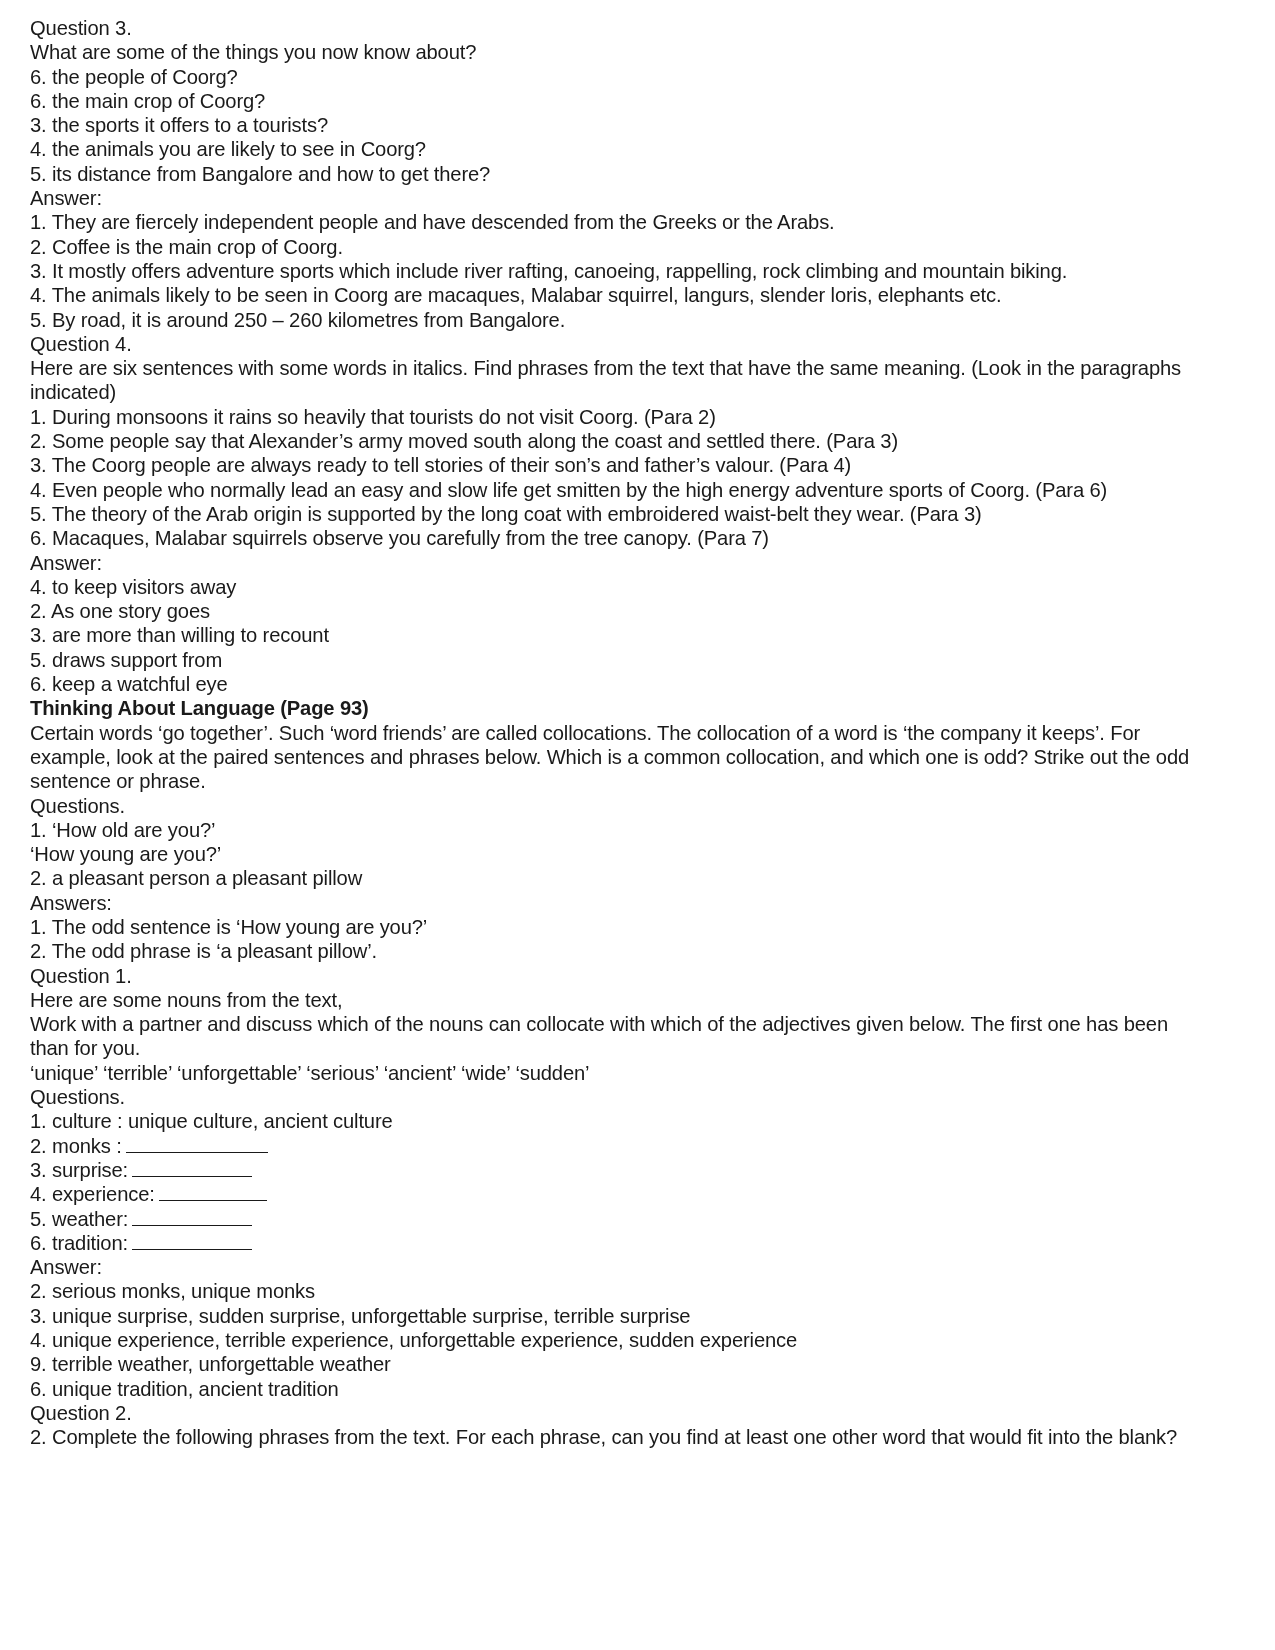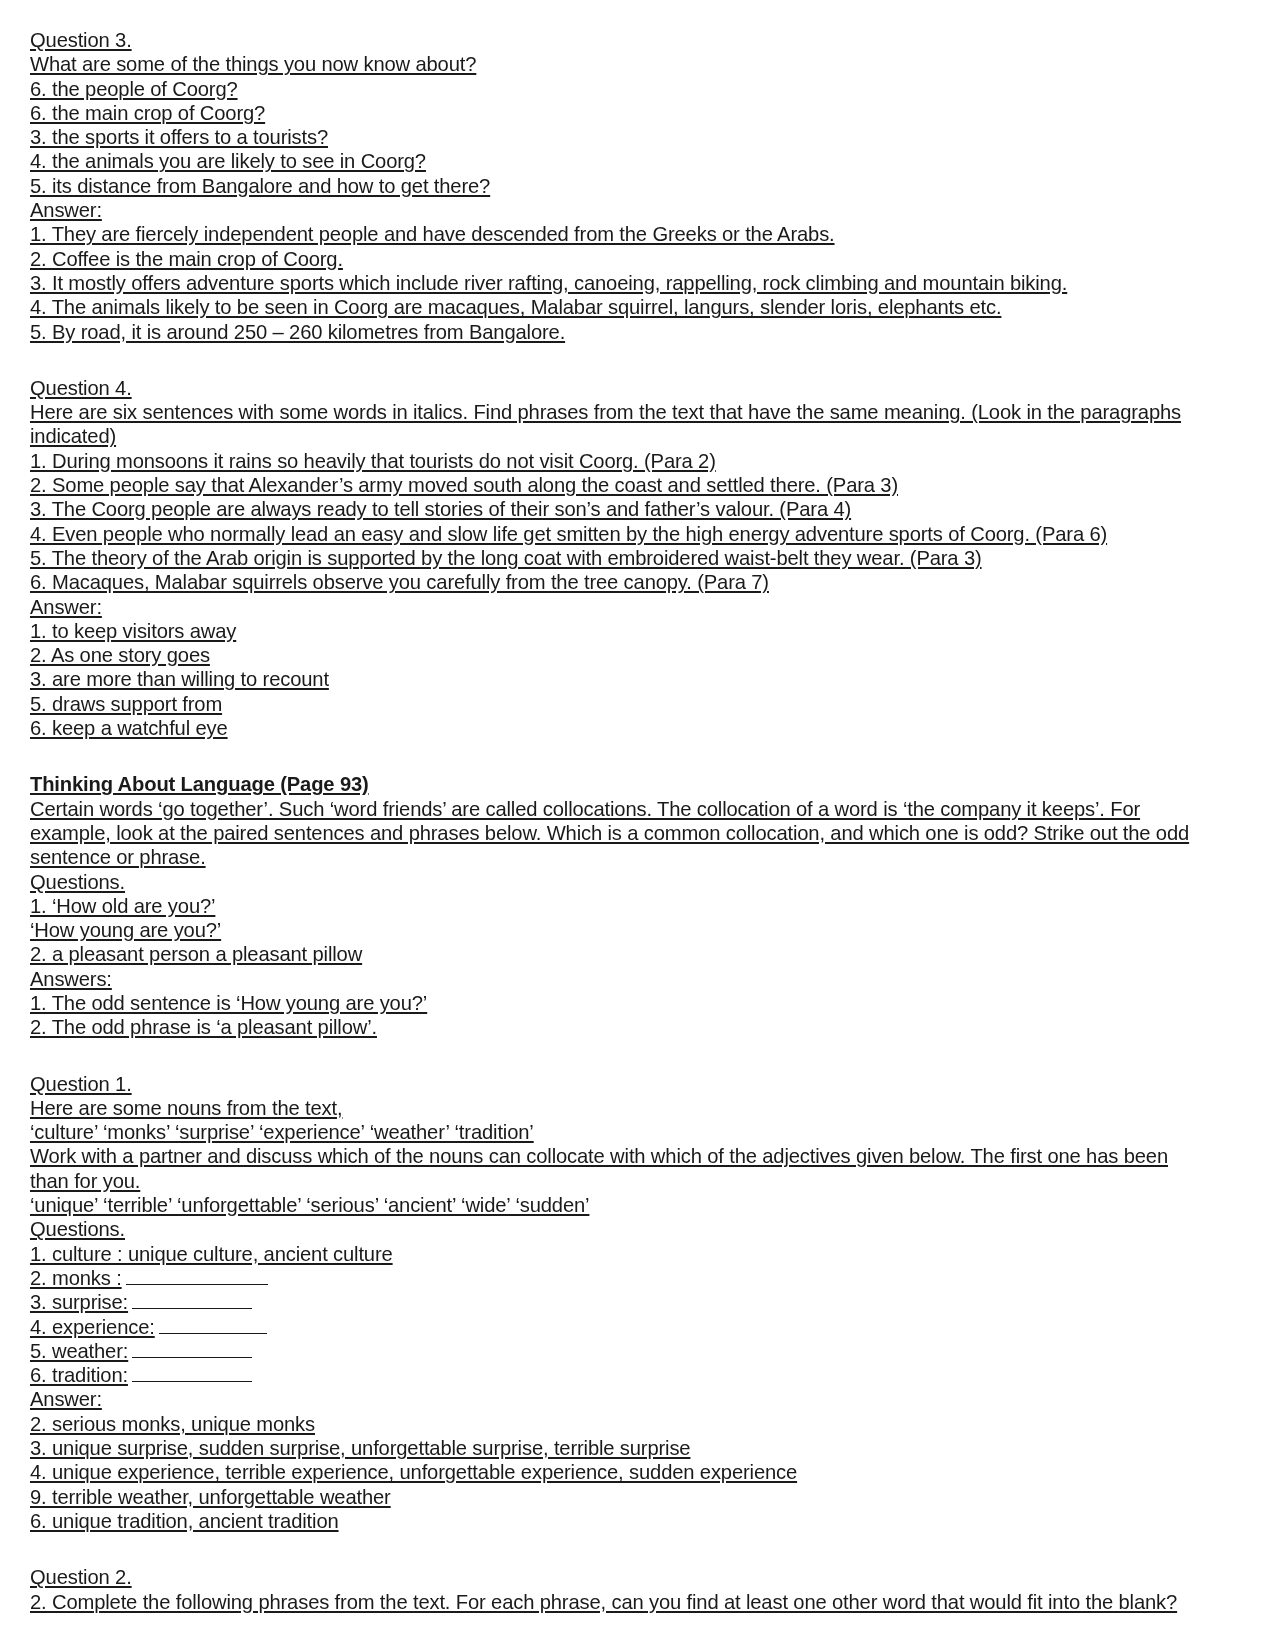--- a/index.html
+++ b/index.html
@@ -1,23 +1,23 @@
 <!DOCTYPE html>
 <html><head>
 <meta charset="utf-8">
 <style>
   html, body { margin: 0; padding: 0; background: #ffffff; }
   body {
     width: 1275px; height: 1650px; overflow: hidden; position: relative;
     font-family: "Liberation Sans", sans-serif;
     font-size: 20.2px; line-height: 24.3px; color: #1a1a1a;
   }
-  .page { position: absolute; left: 30px; top: 28px; width: 1230px; text-decoration: underline; }
+  .page { position: absolute; left: 30px; top: 16px; width: 1230px; }
   .section { margin: 0; }
-  .section + .section { margin-top: 32px; }
+  .section + .section { }
   .line { display: block; white-space: nowrap; letter-spacing: -0.15px; }
   .bold { font-weight: bold; }
   .blank { display: inline-block; border-bottom: 1.6px solid #1a1a1a; height: 17px; vertical-align: baseline; margin-left: 4px; }
   .b-monks { width: 142px; }
   .b-surprise { width: 120px; }
   .b-experience { width: 108px; }
   .b-weather { width: 120px; }
   .b-tradition { width: 120px; }
 </style>
 </head>
@@ -45,21 +45,21 @@
     <span class="line">Question 4.</span>
     <span class="line">Here are six sentences with some words in italics. Find phrases from the text that have the same meaning. (Look in the paragraphs</span>
     <span class="line">indicated)</span>
     <span class="line">1. During monsoons it rains so heavily that tourists do not visit Coorg. (Para 2)</span>
     <span class="line">2. Some people say that Alexander’s army moved south along the coast and settled there. (Para 3)</span>
     <span class="line">3. The Coorg people are always ready to tell stories of their son’s and father’s valour. (Para 4)</span>
     <span class="line">4. Even people who normally lead an easy and slow life get smitten by the high energy adventure sports of Coorg. (Para 6)</span>
     <span class="line">5. The theory of the Arab origin is supported by the long coat with embroidered waist-belt they wear. (Para 3)</span>
     <span class="line">6. Macaques, Malabar squirrels observe you carefully from the tree canopy. (Para 7)</span>
     <span class="line">Answer:</span>
-    <span class="line">1. to keep visitors away</span>
+    <span class="line">4. to keep visitors away</span>
     <span class="line">2. As one story goes</span>
     <span class="line">3. are more than willing to recount</span>
     <span class="line">5. draws support from</span>
     <span class="line">6. keep a watchful eye</span>
   </div>
 
   <div class="section">
     <span class="line bold">Thinking About Language (Page 93)</span>
     <span class="line">Certain words ‘go together’. Such ‘word friends’ are called collocations. The collocation of a word is ‘the company it keeps’. For</span>
     <span class="line">example, look at the paired sentences and phrases below. Which is a common collocation, and which one is odd? Strike out the odd</span>
@@ -69,21 +69,20 @@
     <span class="line">‘How young are you?’</span>
     <span class="line">2. a pleasant person a pleasant pillow</span>
     <span class="line">Answers:</span>
     <span class="line">1. The odd sentence is ‘How young are you?’</span>
     <span class="line">2. The odd phrase is ‘a pleasant pillow’.</span>
   </div>
 
   <div class="section">
     <span class="line">Question 1.</span>
     <span class="line">Here are some nouns from the text,</span>
-    <span class="line">‘culture’ ‘monks’ ‘surprise’ ‘experience’ ‘weather’ ‘tradition’</span>
     <span class="line">Work with a partner and discuss which of the nouns can collocate with which of the adjectives given below. The first one has been</span>
     <span class="line">than for you.</span>
     <span class="line">‘unique’ ‘terrible’ ‘unforgettable’ ‘serious’ ‘ancient’ ‘wide’ ‘sudden’</span>
     <span class="line">Questions.</span>
     <span class="line">1. culture : unique culture, ancient culture</span>
     <span class="line"><span>2. monks :</span><span class="blank b-monks"></span></span>
     <span class="line"><span>3. surprise:</span><span class="blank b-surprise"></span></span>
     <span class="line"><span>4. experience:</span><span class="blank b-experience"></span></span>
     <span class="line"><span>5. weather:</span><span class="blank b-weather"></span></span>
     <span class="line"><span>6. tradition:</span><span class="blank b-tradition"></span></span>

